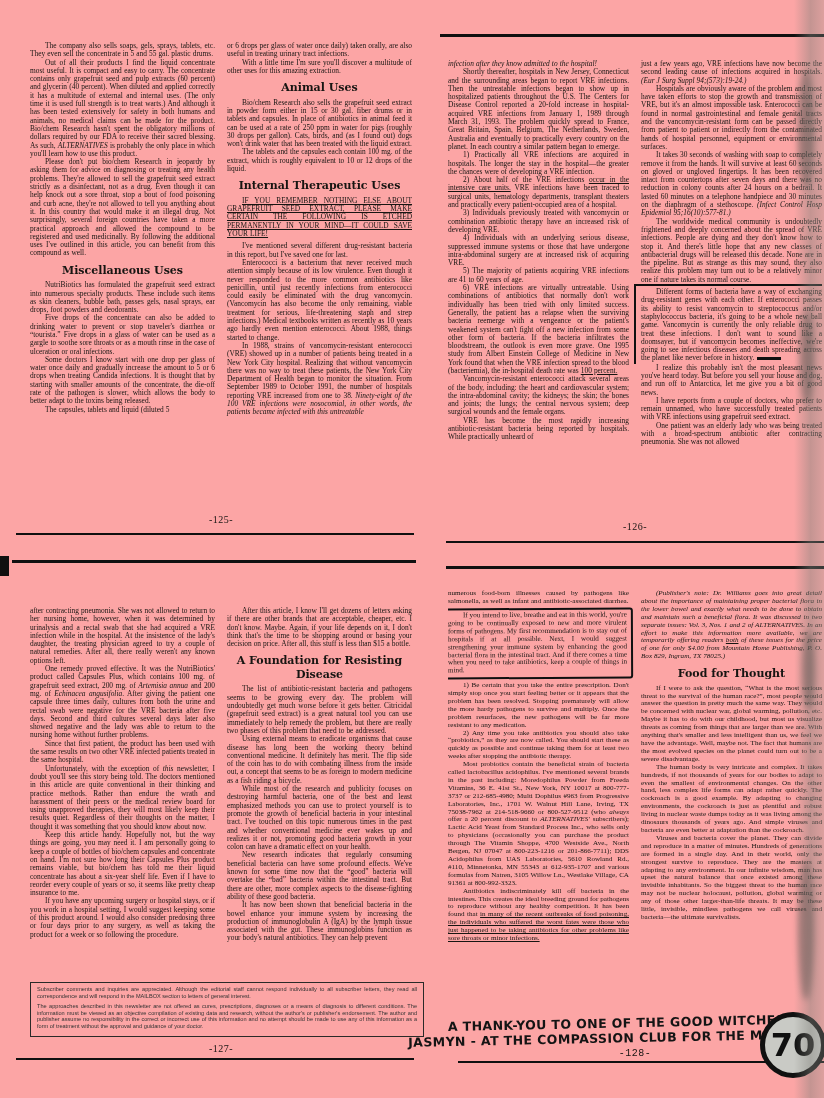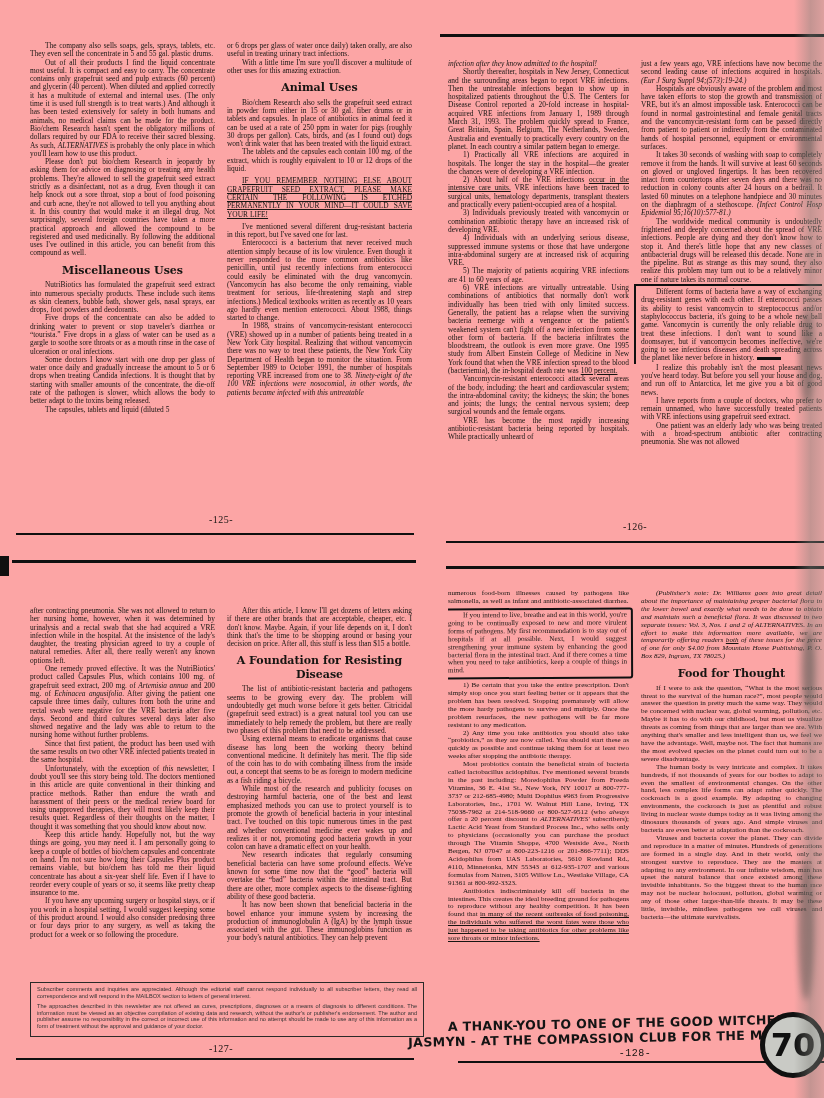--- a/index.html
+++ b/index.html
@@ -58,31 +58,32 @@
   <div class="edge" style="top:1061px;left:458px;width:366px;height:2px;"></div>
   <div class="edge" style="top:556px;left:0;width:9px;height:20px;"></div>
 
   <div class="page" style="left:30px;top:42px;width:382px;height:482px;">
     <div class="cols">
         <div class="col">
           <div class="b p">The company also sells soaps, gels, sprays, tablets, etc.  They even sell the concentrate in 5 and 55 gal. plastic drums.</div>
           <div class="b p">Out of all their products I find the liquid concentrate most useful.  It is compact and easy to carry.  The concentrate contains only grapefruit seed and pulp extracts (60 percent) and glycerin (40 percent).  When diluted and applied correctly it has a multitude of external and internal uses.  (The only time it is used full strength is to treat warts.)  And although it has been tested extensively for safety in both humans and animals, no medical claims can be made for the product.  Bio/chem Research hasn't spent the obligatory millions of dollars required by our FDA to receive their sacred blessing.  As such, <i>ALTERNATIVES</i> is probably the only place in which you'll learn how to use this product.</div>
           <div class="b p">Please don't put bio/chem Research in jeopardy by asking them for advice on diagnosing or treating any health problems.  They're allowed to sell the grapefruit seed extract strictly as a disinfectant, not as a drug.  Even though it can help knock out a sore throat, stop a bout of food poisoning and curb acne, they're not allowed to tell you anything about it.  In this country that would make it an illegal drug.  Not surprisingly, several foreign countries have taken a more practical approach and allowed the compound to be registered and used medicinally.  By following the additional uses I've outlined in this article, you can benefit from this compound as well.</div>
           <div class="h">Miscellaneous Uses</div>
-          <div class="b p">NutriBiotics has formulated the grapefruit seed extract into numerous specialty products.  These include such items as skin cleaners, bubble bath, shower gels, nasal sprays, ear drops, foot powders and deodorants.</div>
+          <div class="b p">NutriBiotics has formulated the grapefruit seed extract into numerous specialty products.  These include such items as skin cleaners, bubble bath, passes gels, nasal sprays, ear drops, foot powders and deodorants.</div>
           <div class="b p">Five drops of the concentrate can also be added to drinking water to prevent or stop traveler's diarrhea or “tourista.”  Five drops in a glass of water can be used as a gargle to soothe sore throats or as a mouth rinse in the case of ulceration or oral infections.</div>
           <div class="b p">Some doctors I know start with one drop per glass of water once daily and gradually increase the amount to 5 or 6 drops when treating Candida infections.  It is thought that by starting with smaller amounts of the concentrate, the die-off rate of the pathogen is slower, which allows the body to better adapt to the toxins being released.</div>
           <div class="b p">The capsules, tablets and liquid (diluted 5</div>
         </div>
         <div class="col">
           <div class="b pc">or 6 drops per glass of water once daily) taken orally, are also useful in treating urinary tract infections.</div>
           <div class="b p">With a little time I'm sure you'll discover a multitude of other uses for this amazing extraction.</div>
           <div class="h">Animal Uses</div>
           <div class="b p">Bio/chem Research also sells the grapefruit seed extract in powder form either in 15 or 30 gal. fiber drums or in tablets and capsules.  In place of antibiotics in animal feed it can be used at a rate of 250 ppm in water for pigs (roughly 30 drops per gallon).  Cats, birds, and (as I found out) dogs won't drink water that has been treated with the liquid extract.</div>
           <div class="b p">The tablets and the capsules each contain 100 mg. of the extract, which is roughly equivalent to 10 or 12 drops of the liquid.</div>
+          <div class="h">Internal Therapeutic Uses</div>
           <div class="b pe">IF YOU REMEMBER NOTHING ELSE ABOUT GRAPEFRUIT SEED EXTRACT, PLEASE MAKE CERTAIN THE FOLLOWING IS ETCHED PERMANENTLY IN YOUR MIND—IT COULD SAVE YOUR LIFE!</div>
           <div class="b p">I've mentioned several different drug-resistant bacteria in this report, but I've saved one for last.</div>
           <div class="b p">Enterococci is a bacterium that never received much attention simply because of its low virulence.  Even though it never responded to the more common antibiotics like penicillin, until just recently infections from enterococci could easily be eliminated with the drug vancomycin.  (Vancomycin has also become the only remaining, viable treatment for serious, life-threatening staph and strep infections.)  Medical textbooks written as recently as 10 years ago hardly even mention enterococci.  About 1988, things started to change.</div>
           <div class="b p">In 1988, strains of vancomycin-resistant enterococci (VRE) showed up in a number of patients being treated in a New York City hospital.  Realizing that without vancomycin there was no way to treat these patients, the New York City Department of Health began to monitor the situation.  From September 1989 to October 1991, the number of hospitals reporting VRE increased from one to 38.  <i>Ninety-eight of the 100 VRE infections were nosocomial, in other words, the patients became infected with this untreatable</i></div>
         </div>
       </div>
   </div>
   <div class="pagenum" style="left:30px;top:514px;width:382px;">-125-</div>
 
   <div class="page" style="left:448px;top:60px;width:374px;height:460px;">

